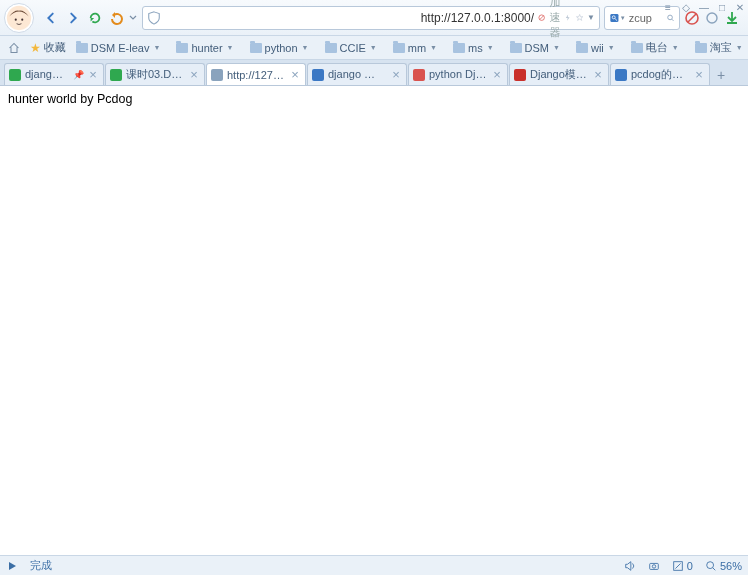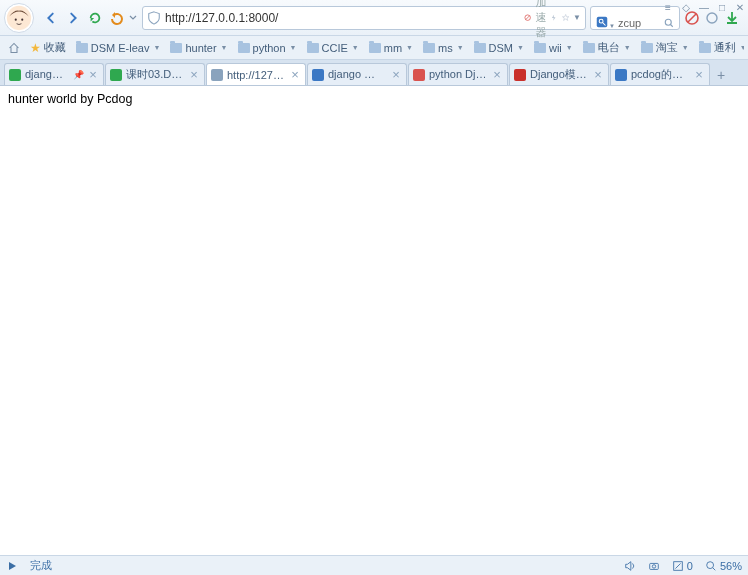--- a/index.html
+++ b/index.html
@@ -8,25 +8,25 @@
 
 .navbar { height:36px; background:linear-gradient(#f7fafd,#eaf1f8); border-bottom:1px solid #c9d7e6; display:flex; align-items:center; padding:0 4px; position:relative; }
 .avatar { width:30px; height:30px; border-radius:50%; background:#fff; border:1px solid #d0dbe8; margin-right:6px; display:flex; align-items:center; justify-content:center; }
 .avatar svg { width:26px; height:26px; }
 .nav-btn { width:22px; height:22px; display:flex; align-items:center; justify-content:center; cursor:pointer; border-radius:3px; }
 .nav-btn svg { width:14px; height:14px; }
 .undo { color:#e38b1c; }
 .undo svg { width:16px; height:16px; }
 .addr-wrap { flex:1; display:flex; align-items:center; background:#fff; border:1px solid #b8c8da; border-radius:3px; height:24px; margin:0 4px; padding:0 4px; }
 .addr-wrap .shield { width:14px; height:14px; color:#8aa3bd; }
-.addr-wrap input { flex:1; border:0; outline:0; font-size:12px; padding:0 4px; color:#333; }
+.addr-wrap input { flex:1; border:0; outline:0; font-size:12px; padding:0 4px; color:#333;text-align:right; }
 .addr-right { display:flex; align-items:center; gap:4px; color:#888; font-size:11px; }
 .addr-right .blocked { color:#d9534f; }
 .addr-right span.txt { color:#9aa; }
-.search-wrap { width:90px; display:flex; align-items:flex-end; background:#fff; border:1px solid #b8c8da; border-radius:3px; height:24px; padding:0 4px; }
+.search-wrap { width:76px; display:flex; align-items:center; background:#fff; border:1px solid #b8c8da; border-radius:3px; height:24px; padding:7px 4px; }
 .search-wrap .sicon { width:14px; height:14px; color:#3b78c4; }
 .search-wrap input { flex:1; border:0; outline:0; font-size:11px; padding:0 3px; color:#666; width:40px; }
 .win-ctrls { position:absolute; right:2px; top:1px; display:flex; gap:6px; }
 .win-ctrls div { width:12px; height:12px; display:flex; align-items:center; justify-content:center; color:#7a8fa6; cursor:pointer; font-size:10px; }
 .right-icons { display:flex; align-items:center; gap:4px; margin-left:4px; margin-right:4px; }
 .right-icons div { width:16px; height:16px; display:flex; align-items:center; justify-content:center; color:#7a8fa6; }
 
 
 .bm-bar { height:24px; background:#eaf1f8; border-bottom:1px solid #c9d7e6; display:flex; align-items:center; padding:0 4px; gap:2px; overflow:hidden; }
 .bm-item { display:flex; align-items:center; gap:3px; padding:2px 4px; color:#425d7a; cursor:pointer; white-space:nowrap; border-radius:2px; font-size:11px; }
@@ -162,21 +162,21 @@
 <div class="bm-bar">
   <div class="bm-item home-btn">
       <svg width="12" height="12" viewBox="0 0 16 16">
         <path d="M2 8 L8 2 L14 8 M4 7 V14 H12 V7" stroke="#7a8fa6" stroke-width="1.4" fill="none"></path>
       </svg>
     </div>
   <div class="bm-item">
       <span class="star">★</span>
       <span>收藏</span>
     </div>
-  <div id="bm-list" style="display:flex;gap:2px;overflow:hidden;">
+  <div id="bm-list" style="display:flex;gap:8px;overflow:hidden;">
       <div class="bm-item">
         <span class="fold"></span>
         <span>DSM E-leav</span>
         <span class="dd">▼</span>
       </div>
       <div class="bm-item">
         <span class="fold"></span>
         <span>hunter</span>
         <span class="dd">▼</span>
       </div>

